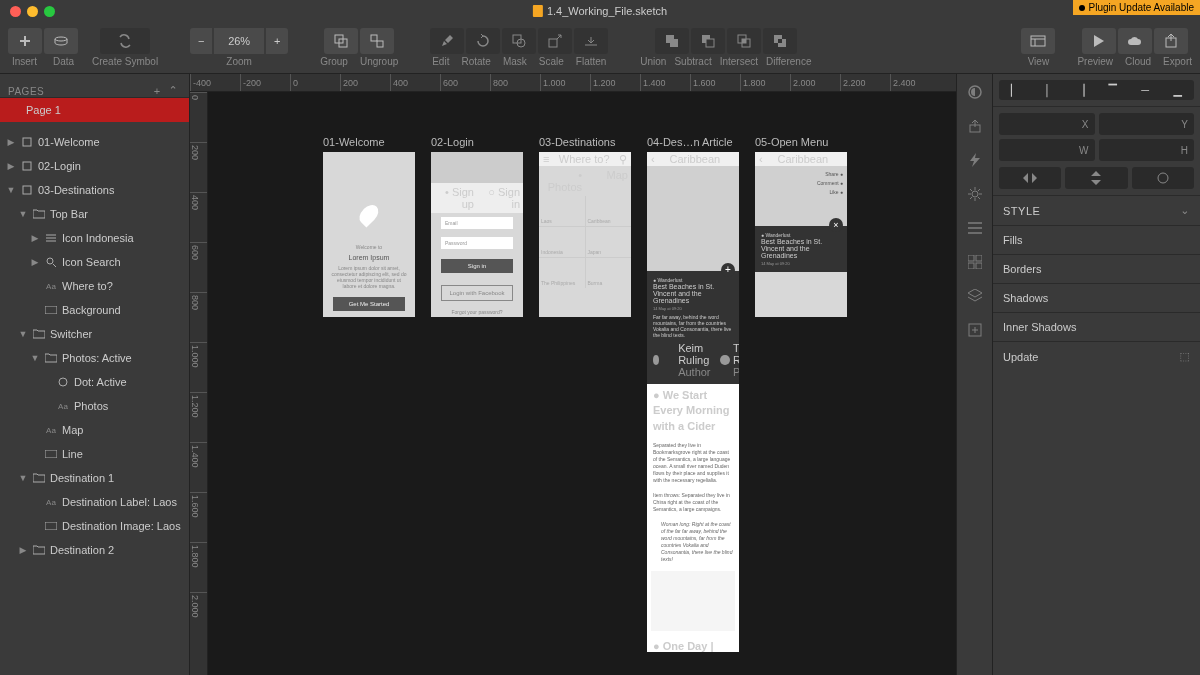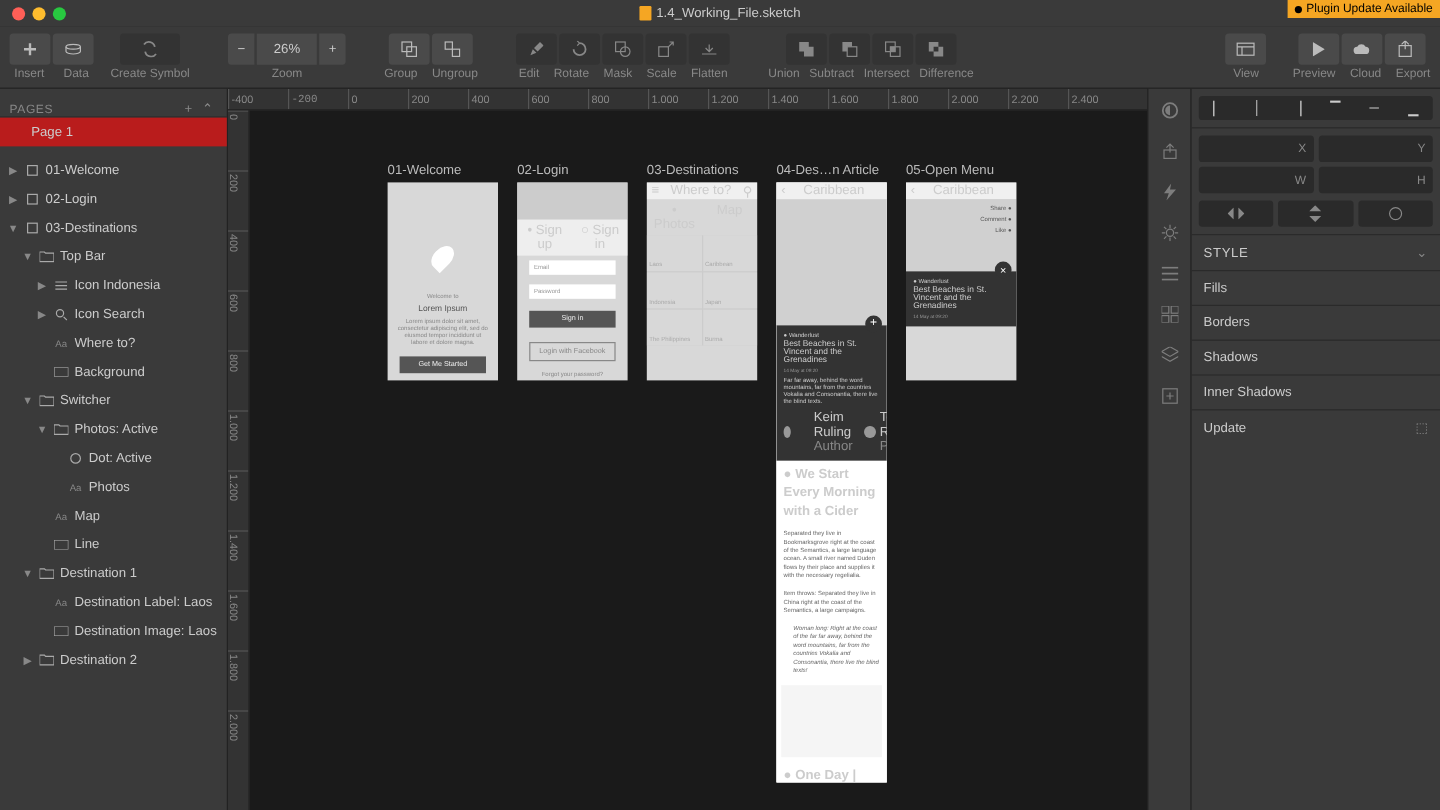--- a/index.html
+++ b/index.html
@@ -70,21 +70,21 @@
 
 .pin{width:22px;height:22px;background:#fff;border-radius:50% 50% 50% 0;transform:rotate(-45deg);margin:20px auto}
 .txt-c{text-align:center;font-size:7px;color:#555;padding:2px 8px}
 .txt-c.sm{font-size:5px;color:#888}
 .mbutton{margin:6px 10px;padding:4px;background:#555;color:#eee;text-align:center;font-size:6px}
 .mbutton.outline{background:transparent;border:1px solid #888;color:#888}
 .field{margin:4px 10px;padding:3px 4px;background:#fff;font-size:5px;color:#999}
 .topbar{height:14px;background:#f0f0f0;display:flex;align-items:center;padding:0 4px;font-size:6px;color:#555;gap:4px}
 .topbar .flex{flex:1;text-align:center}
 .switcher{display:flex;font-size:6px;color:#555}
-.switcher div{flex:1;text-align:center;padding:3px}
+.switcher div{flex:1;text-align:right;padding:3px}
 .grid2{display:grid;grid-template-columns:1fr 1fr;gap:1px;background:#ccc}
 .grid2 div{background:#d8d8d8;height:30px;display:flex;align-items:flex-end;padding:2px;font-size:5px;color:#aaa}
 .dark-card{background:#333;padding:6px;font-size:5px;color:#ddd}
 .dark-card .htitle{font-size:7px;margin-bottom:2px}
 .bodytxt{font-size:5px;color:#666;padding:4px 6px;line-height:1.4}
 </style>
 </head>
 <body>
 
 <div class="titlebar">
@@ -446,21 +446,21 @@
 
   <div class="center">
     <div class="ruler-corner">
         <svg width="8" height="10">
           <rect x="1" y="2" width="5" height="7" fill="none" stroke="#888"></rect>
           <circle cx="6" cy="2" r="1.5" fill="#888"></circle>
         </svg>
       </div>
     <div class="ruler-h" id="ruler-h">
         <div class="tick" style="left: 0px;">-400</div>
-        <div class="tick" style="left: 50px; font-family: Liberation Mono, monospace;">-200</div>
+        <div class="tick" style="left: 50px;">-200</div>
         <div class="tick" style="left: 100px;">0</div>
         <div class="tick" style="left: 150px;">200</div>
         <div class="tick" style="left: 200px;">400</div>
         <div class="tick" style="left: 250px;">600</div>
         <div class="tick" style="left: 300px;">800</div>
         <div class="tick" style="left: 350px;">1.000</div>
         <div class="tick" style="left: 400px;">1.200</div>
         <div class="tick" style="left: 450px;">1.400</div>
         <div class="tick" style="left: 500px;">1.600</div>
         <div class="tick" style="left: 550px;">1.800</div>

